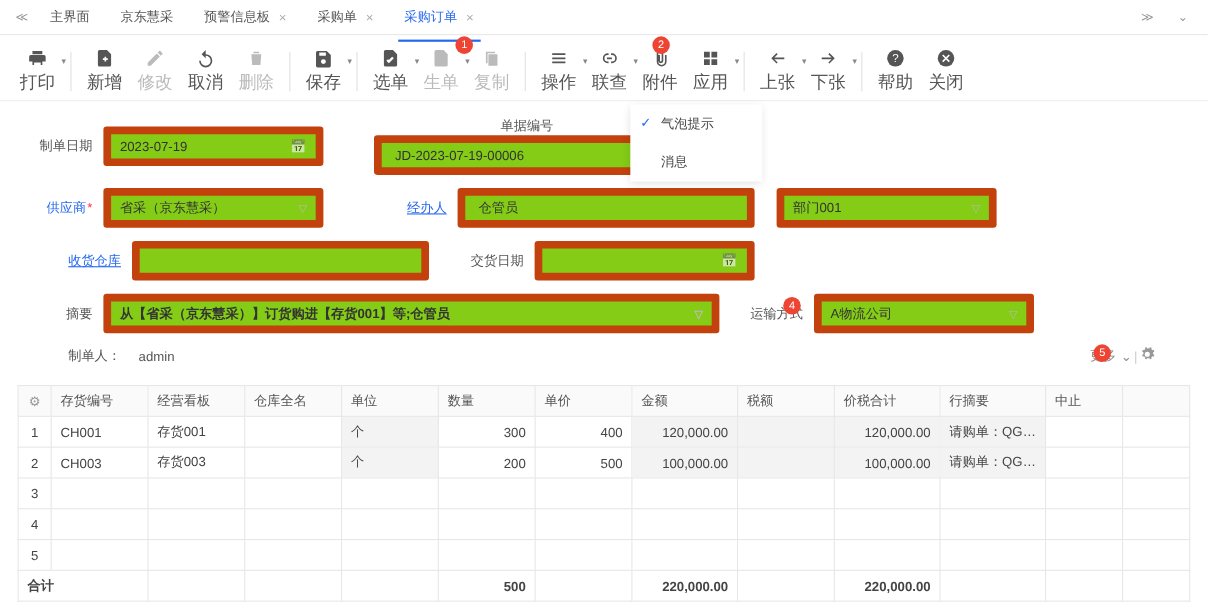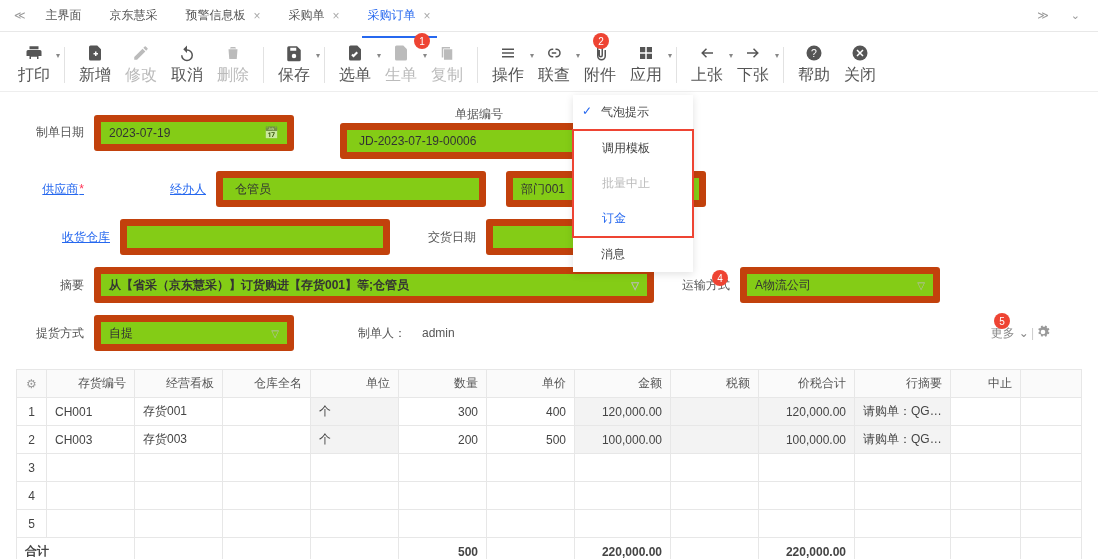--- a/index.html
+++ b/index.html
@@ -113,21 +113,20 @@
       align-items: center;
     }
     .form-label {
       width: 76px;
       text-align: right;
       padding-right: 10px;
       color: #555;
     }
     .form-label.required {
       color: #2668ef;
-      text-decoration: underline;
     }
     .form-label.required::after {
       content: "*";
       color: #f35;
       margin-left: 1px;
     }
     .form-label.link {
       color: #2668ef;
       text-decoration: underline;
     }
@@ -203,21 +202,21 @@
       height: 28px;
       font-size: 12px;
       overflow: hidden;
       white-space: nowrap;
       text-overflow: ellipsis;
     }
     th {
       background: #fafafa;
       color: #555;
       font-weight: normal;
-      text-align: right;
+      text-align: left;
     }
     td { color: #444; }
     td.num { text-align: right; }
     td.center { text-align: center; }
     td.shaded { background: #f3f3f3; }
     tr.footer td {
       font-weight: bold;
       background: #fff;
     }
     .col-gear { width: 30px; text-align: center; color: #999; }
@@ -385,25 +384,20 @@
     <svg viewBox="0 0 24 24">
         <circle cx="12" cy="12" r="10" fill="currentColor"></circle>
         <path stroke="#fff" stroke-width="2" d="M8 8l8 8M16 8l-8 8"></path>
       </svg>
     <span class="tb-label">关闭</span>
   </div>
 </div>
 
 <div class="dropdown-menu" style="border:none; box-shadow:0 2px 8px rgba(0,0,0,0.12);">
   <div class="menu-item checked">气泡提示</div>
-  <div style="border:2px solid #e43; margin:-1px;">
-    <div class="menu-item">调用模板</div>
-    <div class="menu-item disabled">批量中止</div>
-    <div class="menu-item active">订金</div>
-  </div>
   <div class="menu-item">消息</div>
 </div>
 
 <div class="badge" style="top:33px; left:414px;">1</div>
 <div class="badge" style="top:33px; left:593px;">2</div>
 <div class="badge" style="top:270px; left:712px;">4</div>
 <div class="badge" style="top:313px; left:994px;">5</div>
 
 <div class="form-area">
   <div class="form-row">
@@ -417,20 +411,24 @@
     <div class="form-field" style="margin-left:26px;flex-direction:column;">
       <span class="form-label">单据编号</span>
       <div class="form-input w270">
         <span>JD-2023-07-19-00006</span>
       </div>
     </div>
   </div>
   <div class="form-row">
     <div class="form-field">
       <span class="form-label required">供应商</span>
+      <div class="form-input w200">
+        <span>省采（京东慧采）</span>
+        <span class="input-icon funnel"></span>
+      </div>
     </div>
     <div class="form-field" style="margin-left:26px;">
       <span class="form-label link">经办人</span>
       <div class="form-input w270">
         <span>仓管员</span>
       </div>
     </div>
     <div class="form-field" style="">
       <div class="form-input w200">
         <span>部门001</span>
@@ -463,27 +461,20 @@
     </div>
     <div class="form-field" style="margin-left:6px;">
       <span class="form-label" style="width:60px;">运输方式</span>
       <div class="form-input w200">
         <span>A物流公司</span>
         <span class="input-icon funnel"></span>
       </div>
     </div>
   </div>
   <div class="form-row">
-    <div class="form-field">
-      <span class="form-label">提货方式</span>
-      <div class="form-input w200">
-        <span>自提</span>
-        <span class="input-icon funnel"></span>
-      </div>
-    </div>
     <div class="form-field" style="margin-left:26px;">
       <span class="form-label">制单人：</span>
       <span class="form-text">admin</span>
     </div>
     <div class="more-row" style="margin-left:auto;">
       <span class="more-btn">
         <span>更多</span>
         <span>⌄</span>
       </span>
       <span style="color:#ccc;">|</span>

